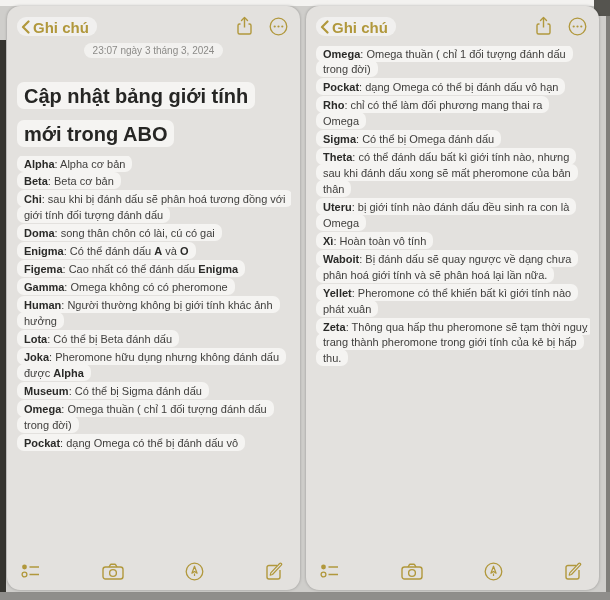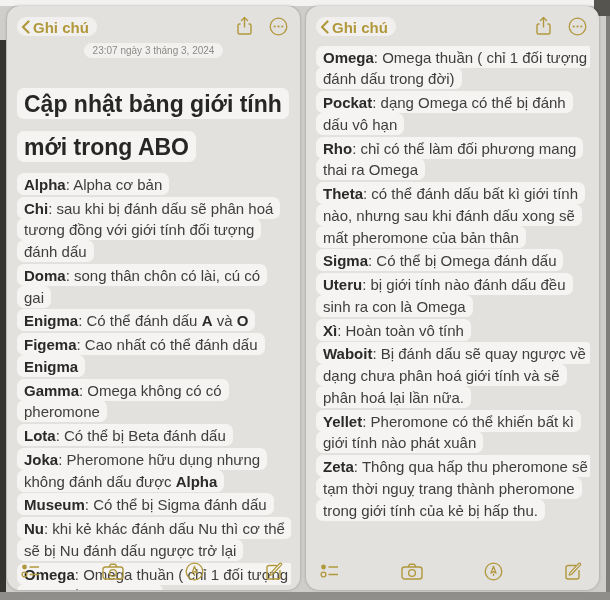--- a/index.html
+++ b/index.html
@@ -37,35 +37,35 @@
   .hdr-spacer{flex:1;}
   .hdr-icon{margin-left:16px;cursor:pointer;display:flex;align-items:center;}
 
   .ts-row{text-align:center;}
   .timestamp{
     display:inline-block;font-size:10px;color:#8c8b88;
     background:#f2f1ef;border-radius:8px;padding:2px 9px;
   }
 
   .note-title{
-    margin:24px 10px 4px 10px;
-    font-size:23px;font-weight:700;color:#262624;
+    margin:18px 10px 4px 10px;
+    font-size:20px;font-weight:700;color:#262624;
     line-height:1.9;max-width:272px;
   }
   .bub{
     background:#f5f4f2;border-radius:7px;padding:2.5px 7px;
     -webkit-box-decoration-break:clone;box-decoration-break:clone;
   }
   .pane-body{
     margin:4px 9px 0 10px;overflow:hidden;
   }
   .pane.left .pane-body{height:432px;}
   .pane.right .pane-body{height:506px;margin-top:6px;}
   .note-line{
-    margin:0 0 2px 0;font-size:15px;line-height:1.45;color:#3f3e3c;
+    margin:0 0 2px 0;font-size:11px;line-height:1.45;color:#3f3e3c;
     max-width:272px;
   }
   .note-line .bold{font-weight:700;color:#2a2a28;}
 
   .pane-toolbar{
     position:absolute;bottom:0;left:0;right:0;height:30px;
     display:flex;align-items:center;justify-content:space-between;
     padding:0 16px 4px 14px;
   }
   .tb-icon{cursor:pointer;display:flex;align-items:center;}
@@ -109,29 +109,30 @@
   </div>
 
   <div class="ts-row">
     <span class="timestamp">23:07 ngày 3 tháng 3, 2024</span>
   </div>
 
   <h1 class="note-title"><span class="bub">Cập nhật bảng giới tính mới trong ABO</span></h1>
 
   <div class="pane-body">
       <p class="note-line"><span class="bub"><span class="bold">Alpha</span><span>: Alpha cơ bản</span></span></p>
+      <p class="note-line"><span class="bub"><span class="bold">Beta</span><span>: Beta cơ bản</span></span></p>
       <p class="note-line"><span class="bub"><span class="bold">Chi</span><span>: sau khi bị đánh dấu sẽ phân hoá tương đồng với giới tính đối tượng đánh dấu</span></span></p>
       <p class="note-line"><span class="bub"><span class="bold">Doma</span><span>: song thân chôn có lài, cú có gai</span></span></p>
       <p class="note-line"><span class="bub"><span class="bold">Enigma</span><span>: Có thể đánh dấu </span><span class="bold">A</span><span> và </span><span class="bold">O</span></span></p>
       <p class="note-line"><span class="bub"><span class="bold">Figema</span><span>: Cao nhất có thể đánh dấu </span><span class="bold">Enigma</span></span></p>
       <p class="note-line"><span class="bub"><span class="bold">Gamma</span><span>: Omega không có có pheromone</span></span></p>
+      <p class="note-line"><span class="bub"><span class="bold">Human</span><span>: Người thường không bị giới tính khác ảnh hưởng</span></span></p>
       <p class="note-line"><span class="bub"><span class="bold">Lota</span><span>: Có thể bị Beta đánh dấu</span></span></p>
       <p class="note-line"><span class="bub"><span class="bold">Joka</span><span>: Pheromone hữu dụng nhưng không đánh dấu được </span><span class="bold">Alpha</span></span></p>
       <p class="note-line"><span class="bub"><span class="bold">Museum</span><span>: Có thể bị Sigma đánh dấu</span></span></p>
-      <p class="note-line"><span class="bub"><span class="bold">Nu</span><span>: khi kẻ khác đánh dấu Nu thì cơ thể sẽ bị Nu đánh dấu ngược trở lại</span></span></p>
       <p class="note-line"><span class="bub"><span class="bold">Omega</span><span>: Omega thuần ( chỉ 1 đối tượng đánh dấu trong đời)</span></span></p>
       <p class="note-line"><span class="bub"><span class="bold">Pockat</span><span>: dạng Omega có thể bị đánh dấu vô</span></span></p>
     </div>
 
   <div class="pane-toolbar">
     <div class="tb-icon">
       <svg width="20" height="16" viewBox="0 0 20 16">
           <circle cx="3.5" cy="4" r="2.4" fill="#b1983c"></circle>
           <line x1="8.5" y1="4" x2="18" y2="4" stroke="#b1983c" stroke-width="1.5"></line>
           <circle cx="3.5" cy="11.5" r="2.4" fill="none" stroke="#b1983c" stroke-width="1.3"></circle>
@@ -186,22 +187,22 @@
           <circle cx="9.5" cy="9.5" r="1.1" fill="#b1983c"></circle>
           <circle cx="13.3" cy="9.5" r="1.1" fill="#b1983c"></circle>
         </svg>
     </div>
   </div>
 
   <div class="pane-body">
       <p class="note-line"><span class="bub"><span class="bold">Omega</span><span>: Omega thuần ( chỉ 1 đối tượng đánh dấu trong đời)</span></span></p>
       <p class="note-line"><span class="bub"><span class="bold">Pockat</span><span>: dạng Omega có thể bị đánh dấu vô hạn</span></span></p>
       <p class="note-line"><span class="bub"><span class="bold">Rho</span><span>: chỉ có thể làm đối phương mang thai ra Omega</span></span></p>
+      <p class="note-line"><span class="bub"><span class="bold">Sigma</span><span>: Có thể bị Omega đánh dấu</span></span></p>
       <p class="note-line"><span class="bub"><span class="bold">Theta</span><span>: có thể đánh dấu bất kì giới tính nào, nhưng sau khi đánh dấu xong sẽ mất pheromone của bản thân</span></span></p>
-      <p class="note-line"><span class="bub"><span class="bold">Sigma</span><span>: Có thể bị Omega đánh dấu</span></span></p>
       <p class="note-line"><span class="bub"><span class="bold">Uteru</span><span>: bị giới tính nào đánh dấu đều sinh ra con là Omega</span></span></p>
       <p class="note-line"><span class="bub"><span class="bold">Xì</span><span>: Hoàn toàn vô tính</span></span></p>
       <p class="note-line"><span class="bub"><span class="bold">Waboit</span><span>: Bị đánh dấu sẽ quay ngược về dạng chưa phân hoá giới tính và sẽ phân hoá lại lần nữa.</span></span></p>
       <p class="note-line"><span class="bub"><span class="bold">Yellet</span><span>: Pheromone có thể khiến bất kì giới tính nào phát xuân</span></span></p>
       <p class="note-line"><span class="bub"><span class="bold">Zeta</span><span>: Thông qua hấp thu pheromone sẽ tạm thời nguỵ trang thành pheromone trong giới tính của kẻ bị hấp thu.</span></span></p>
     </div>
 
   <div class="pane-toolbar">
     <div class="tb-icon">
       <svg width="20" height="16" viewBox="0 0 20 16">

